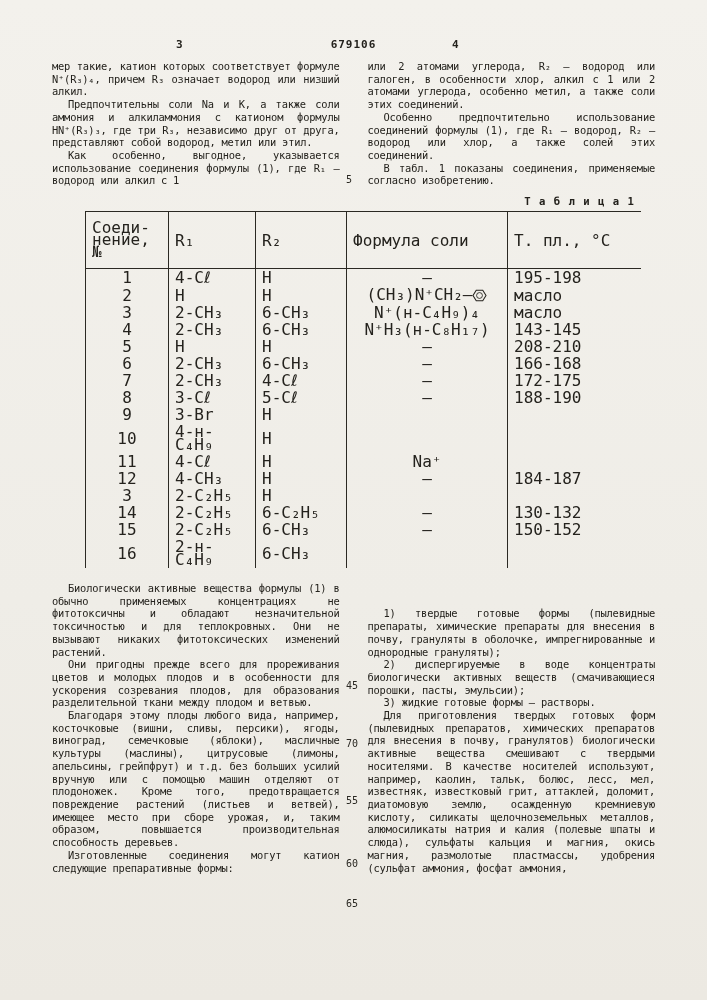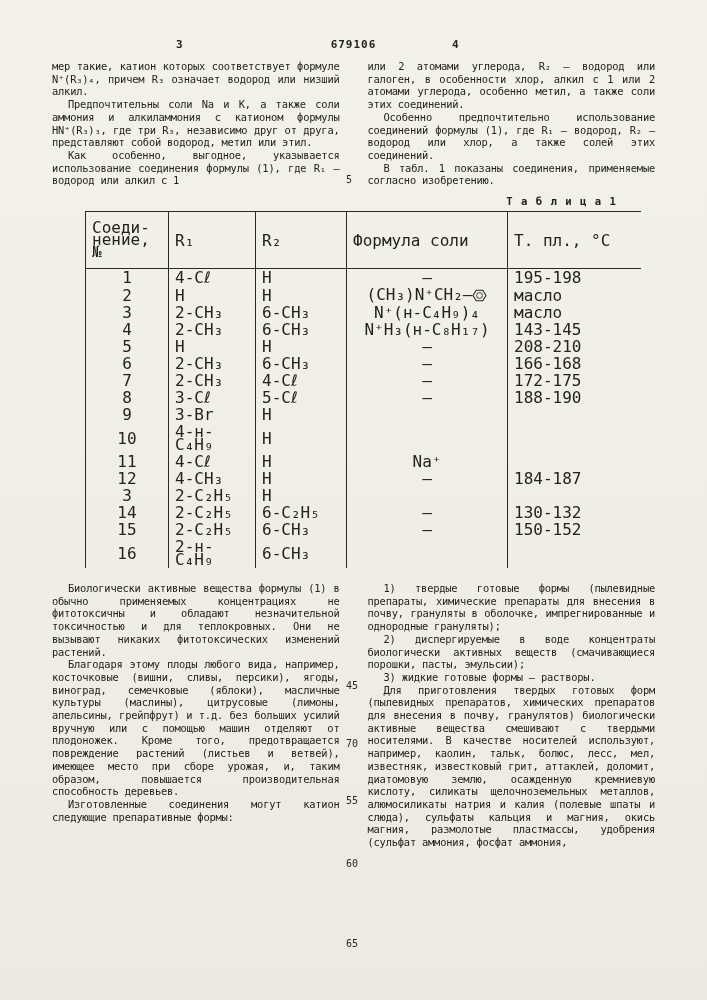--- a/index.html
+++ b/index.html
@@ -8,36 +8,36 @@
     background:linear-gradient(180deg,#f3f1ec 0%,#efede7 60%,#ece9e2 100%);
     font-family:"DejaVu Sans Mono","DejaVu Sans",monospace;
     color:#24221d;
     overflow:hidden;
   }
   .page{position:relative;width:707px;height:1000px;}
   .page-header{position:relative;height:16px;margin-top:38px;font-size:11px;font-weight:bold;}
   .col-num-left{position:absolute;left:176px;}
   .patent-num{position:absolute;left:50%;transform:translateX(-50%);letter-spacing:1px;}
   .col-num-right{position:absolute;left:452px;}
-  .cols{display:flex;gap:28px;padding:0 52px;}
+  .cols{display:flex;gap:28px;padding:0 52px;align-items:flex-end;}
   .top-cols{margin-top:6px;}
   .bottom-cols{margin-top:14px;}
   .col{flex:1 1 0;min-width:0;}
   .col p{
     margin:0;
     font-size:10.4px;
     line-height:12.7px;
     text-align:justify;
     text-indent:16px;
     letter-spacing:-0.2px;
   }
   .col p.no-indent{text-indent:0;}
   .table-caption{
     margin-top:8px;
-    padding-right:90px;
+    padding-right:72px;
     text-align:right;
     font-size:10.6px;
     font-weight:bold;
     letter-spacing:1px;
   }
   table.compounds{
     border-collapse:collapse;
     margin:4px 0 0 85px;
     width:556px;
     border-top:1.4px solid #2b2923;
@@ -226,31 +226,32 @@
           <td class="c2">6-CH₃</td>
           <td class="c3"></td>
           <td class="c4"></td>
         </tr>
       </tbody>
   </table>
 
   <div class="cols bottom-cols">
     <div class="col">
       <p>Биологически активные вещества формулы (1) в обычно применяемых концентрациях не фитотоксичны и обладают незначительной токсичностью и для теплокровных. Они не вызывают никаких фитотоксических изменений растений.</p>
+      <p>Они пригодны прежде всего для прореживания цветов и молодых плодов и в особенности для ускорения созревания плодов, для образования разделительной ткани между плодом и ветвью.</p>
       <p>Благодаря этому плоды любого вида, например, косточковые (вишни, сливы, персики), ягоды, виноград, семечковые (яблоки), масличные культуры (маслины), цитрусовые (лимоны, апельсины, грейпфрут) и т.д. без больших усилий вручную или с помощью машин отделяют от плодоножек. Кроме того, предотвращается повреждение растений (листьев и ветвей), имеющее место при сборе урожая, и, таким образом, повышается производительная способность деревьев.</p>
       <p>Изготовленные соединения могут катион следующие препаративные формы:</p>
     </div>
     <div class="col">
       <p>1) твердые готовые формы (пылевидные препараты, химические препараты для внесения в почву, грануляты в оболочке, импрегнированные и однородные грануляты);</p>
       <p>2) диспергируемые в воде концентраты биологически активных веществ (смачивающиеся порошки, пасты, эмульсии);</p>
       <p>3) жидкие готовые формы — растворы.</p>
       <p>Для приготовления твердых готовых форм (пылевидных препаратов, химических препаратов для внесения в почву, гранулятов) биологически активные вещества смешивают с твердыми носителями. В качестве носителей используют, например, каолин, тальк, болюс, лесс, мел, известняк, известковый грит, аттаклей, доломит, диатомовую землю, осажденную кремниевую кислоту, силикаты щелочноземельных металлов, алюмосиликаты натрия и калия (полевые шпаты и слюда), сульфаты кальция и магния, окись магния, размолотые пластмассы, удобрения (сульфат аммония, фосфат аммония,</p>
     </div>
   </div>
 
   <span class="line-number" style="top:136px">5</span>
   <span class="line-number" style="top:642px">45</span>
   <span class="line-number" style="top:700px">70</span>
   <span class="line-number" style="top:757px">55</span>
   <span class="line-number" style="top:820px">60</span>
-  <span class="line-number" style="top:900px">65</span>
+  <span class="line-number" style="top:860px">65</span>
 
 </div>
 
 </body></html>

